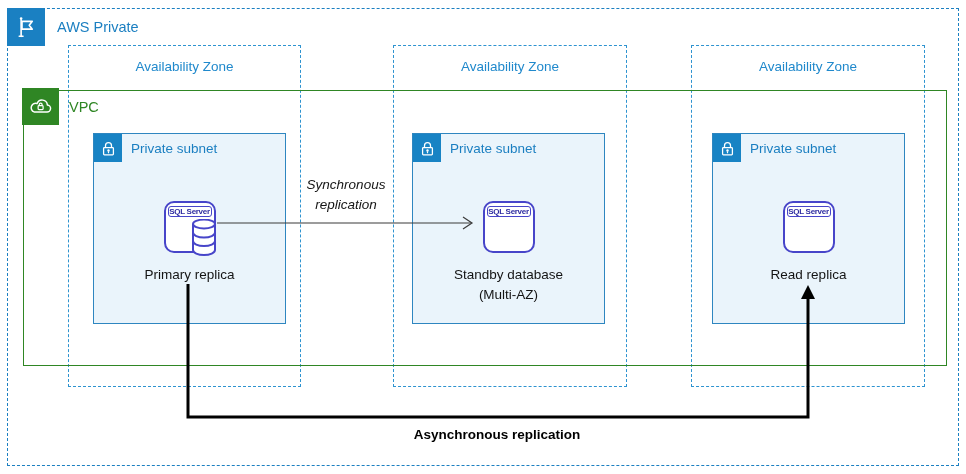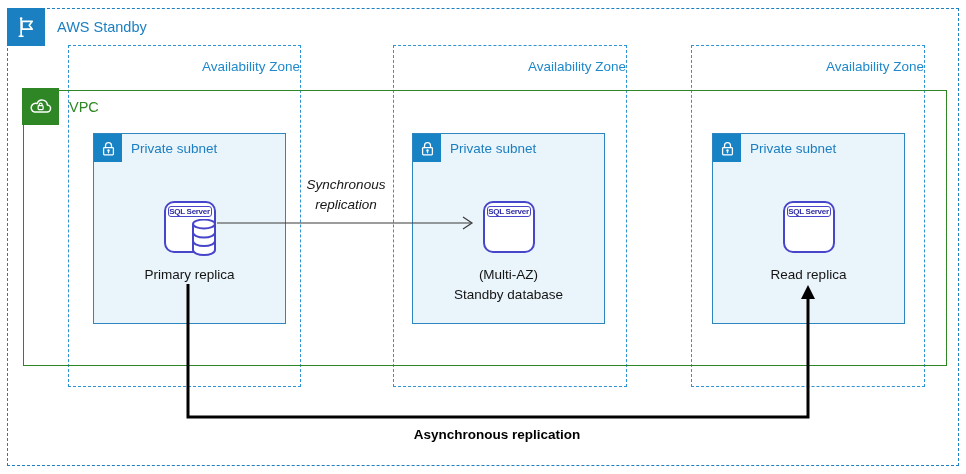--- a/index.html
+++ b/index.html
@@ -9,21 +9,21 @@
   
   .region { position: absolute; left: 7px; top: 8px; width: 952px; height: 458px; border: 1px dashed #1b7fc1; }
   .flag-box { position: absolute; left: 7px; top: 8px; width: 38px; height: 38px; background: #1a80c2; display: flex; align-items: center; justify-content: center; }
   .region-label { position: absolute; left: 57px; top: 19px; font-size: 14.5px; color: #1b7fc1; }
 
   
   .az { position: absolute; top: 45px; height: 342px; border: 1px dashed #2e93d0; }
   .az1 { left: 68px;  width: 233px; }
   .az2 { left: 393px; width: 234px; }
   .az3 { left: 691px; width: 234px; }
-  .az-label { padding-top: 13px; text-align: right; color: #2089cc; font-size: 13.5px; }
+  .az-label { padding-top: 13px; text-align: center; color: #2089cc; font-size: 13.5px; }
 
   
   .vpc { position: absolute; left: 23px; top: 90px; width: 924px; height: 276px; border: 1px solid #2f8624; }
   .vpc-icon-box { position: absolute; left: 22px; top: 88px; width: 37px; height: 37px; background: #2f8624; display: flex; align-items: center; justify-content: center; }
   .vpc-label { position: absolute; left: 69px; top: 99px; font-size: 14.5px; color: #2f8624; }
 
   
   .subnet { position: absolute; top: 133px; width: 193px; height: 191px; background: #eaf4fb; border: 1px solid #2e86c0; }
   .s1 { left: 93px; } .s2 { left: 412px; } .s3 { left: 712px; }
   .lock-box { position: absolute; left: 0; top: 0; width: 28px; height: 28px; background: #1883c4; display: flex; align-items: center; justify-content: center; }
@@ -49,21 +49,21 @@
 
   <div class="region"></div>
   <div class="flag-box">
     <svg width="26" height="26" viewBox="0 0 24 24">
       <circle cx="7.5" cy="4.2" r="1.2" fill="#fff"></circle>
       <path d="M7.5 5.4 V20.6" stroke="#fff" stroke-width="1.5" stroke-linecap="round"></path>
       <path d="M5.7 20.6 H9.3" stroke="#fff" stroke-width="1.3" stroke-linecap="round"></path>
       <path d="M8.3 6.8 H17.8 L15 10.4 L17.8 14 H8.3 Z" fill="none" stroke="#fff" stroke-width="1.5" stroke-linejoin="round"></path>
     </svg>
   </div>
-  <div class="region-label">AWS Standby</div>
+  <div class="region-label">AWS Private</div>
 
   <div class="az az1">
     <div class="az-label">Availability Zone</div>
   </div>
   <div class="az az2">
     <div class="az-label">Availability Zone</div>
   </div>
   <div class="az az3">
     <div class="az-label">Availability Zone</div>
   </div>
@@ -107,22 +107,22 @@
         <rect x="5.8" y="11" width="12.4" height="9" rx="1" fill="none" stroke="#fff" stroke-width="1.6"></rect>
         <circle cx="12" cy="14.6" r="1.5" fill="#fff"></circle>
         <path d="M12 15.6 V18" stroke="#fff" stroke-width="1.5"></path>
       </svg>
     </div>
     <div class="subnet-label">Private subnet</div>
     <div class="sql">
       <div class="sql-tag">SQL Server</div>
     </div>
     <div class="caption">
+      <div>Standby database</div>
       <div>(Multi-AZ)</div>
-      <div>Standby database</div>
     </div>
   </div>
 
   <div class="subnet s3">
     <div class="lock-box">
       <svg width="19" height="19" viewBox="0 0 24 24">
         <path d="M8.2 11 V8.5 a3.8 3.8 0 0 1 7.6 0 V11" fill="none" stroke="#fff" stroke-width="1.6"></path>
         <rect x="5.8" y="11" width="12.4" height="9" rx="1" fill="none" stroke="#fff" stroke-width="1.6"></rect>
         <circle cx="12" cy="14.6" r="1.5" fill="#fff"></circle>
         <path d="M12 15.6 V18" stroke="#fff" stroke-width="1.5"></path>

